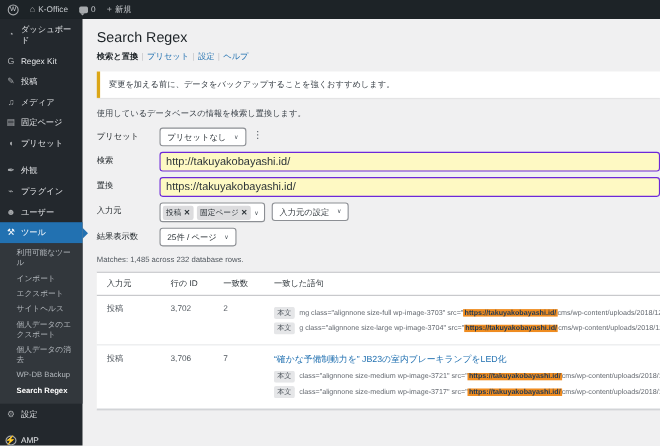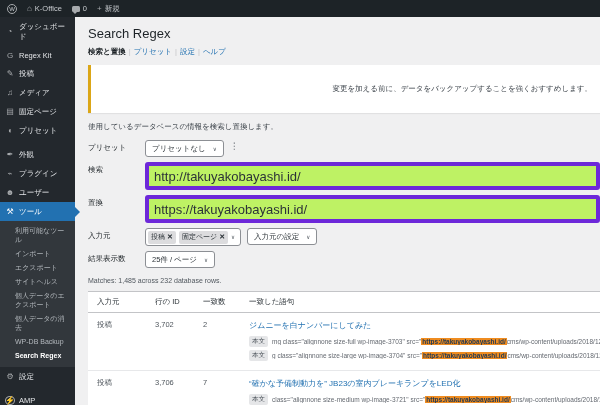--- a/index.html
+++ b/index.html
@@ -34,32 +34,32 @@
     align-items:center; justify-content:center; font-size:6px; color:#a7aaad; }
 
   
   .content { margin:17px 0 0 75px; padding:7px 0 0 13px; }
   h1.title { font-size:13px; font-weight:400; color:#1d2327; margin:2px 0 6px; }
   .tabs { font-size:7.5px; margin-bottom:8px; }
   .tab { color:#2271b1; text-decoration:none; cursor:pointer; }
   .tab.active { color:#1d2327; font-weight:bold;text-align:right; }
   .tabsep { color:#c3c4c7; margin:0 3px; }
   .notice { background:#fff; border-left:3px solid #dba617; box-shadow:0 1px 1px rgba(0,0,0,.06);
-    padding:19px 8px; font-size:7.5px; color:#3c434a; margin:0 0 9px 0;text-align:right; }
+    padding:7px 8px; font-size:7.5px; color:#3c434a; margin:0 0 9px 0; }
   .desc { font-size:7.5px; margin-bottom:8px; color:#3c434a; }
 
   
   .frow { display:flex; align-items:flex-start; margin-bottom:5px; font-size:7.5px; }
   .flabel { width:57px; flex:none; padding-top:3px; color:#1d2327; }
   .sel { display:inline-flex; align-items:center; gap:7px; border:1px solid #8c8f94; border-radius:3px;
     background:#fff; padding:2.5px 6px; color:#2c3338; cursor:pointer; }
   .chev { font-size:5.5px; color:#50575e; }
   .kebab { color:#50575e; font-size:9px; margin-left:6px; padding-top:1px; cursor:pointer; }
-  .finput { flex:1; border:4px solid #6d28d9; border-radius:3px; padding:2.5px 5px; font-size:13px;
-    font-family:"Liberation Sans",sans-serif; color:#2c3338; background:#bef264; min-width:0; }
+  .finput { flex:1; border:1px solid #6d28d9; border-radius:3px; padding:2.5px 5px; font-size:10px;
+    font-family:"Liberation Sans",sans-serif; color:#2c3338; background:#fef9c3; min-width:0; }
   .multisel { display:inline-flex; align-items:center; gap:3px; border:1px solid #8c8f94; border-radius:3px;
     background:#fff; padding:1.5px 5px 1.5px 2px; cursor:pointer; }
   .chip { background:#dcdcde; color:#2c3338; border-radius:2px; padding:1.5px 3px; font-size:7px; white-space:nowrap; }
   .chip b { margin-left:2px; }
   .gap6 { width:6px; flex:none; }
 
   .btnrow { margin:8px 0 0; }
   .btn { display:inline-block; border:none; border-radius:3px; padding:3.5px 9px; font-size:7.5px;
     font-family:"Liberation Sans",sans-serif; color:#fff; cursor:pointer; }
   .btn-primary { background:#2271b1; }
@@ -224,21 +224,20 @@
       <span class="cell">行の ID</span>
       <span class="cell">一致数</span>
       <span class="cell">一致した語句</span>
     </div>
 
     <div class="trow body">
       <span class="cell">投稿</span>
       <span class="cell">3,702</span>
       <span class="cell">2</span>
       <span class="cell">
-        <div class="rtitle">ジムニーを白ナンバーにしてみた</div>
         <div class="mline">
           <span class="fieldchip">本文</span>
           <span class="code"><span>mg class="alignnone size-full wp-image-3703" src="</span><span class="hl">https://takuyakobayashi.id/</span><span>cms/wp-content/uploads/2018/12/DSC_0</span></span>
         </div>
         <div class="mline">
           <span class="fieldchip">本文</span>
           <span class="code"><span>g class="alignnone size-large wp-image-3704" src="</span><span class="hl">https://takuyakobayashi.id/</span><span>cms/wp-content/uploads/2018/12/line_1</span></span>
         </div>
       </span>
     </div>

